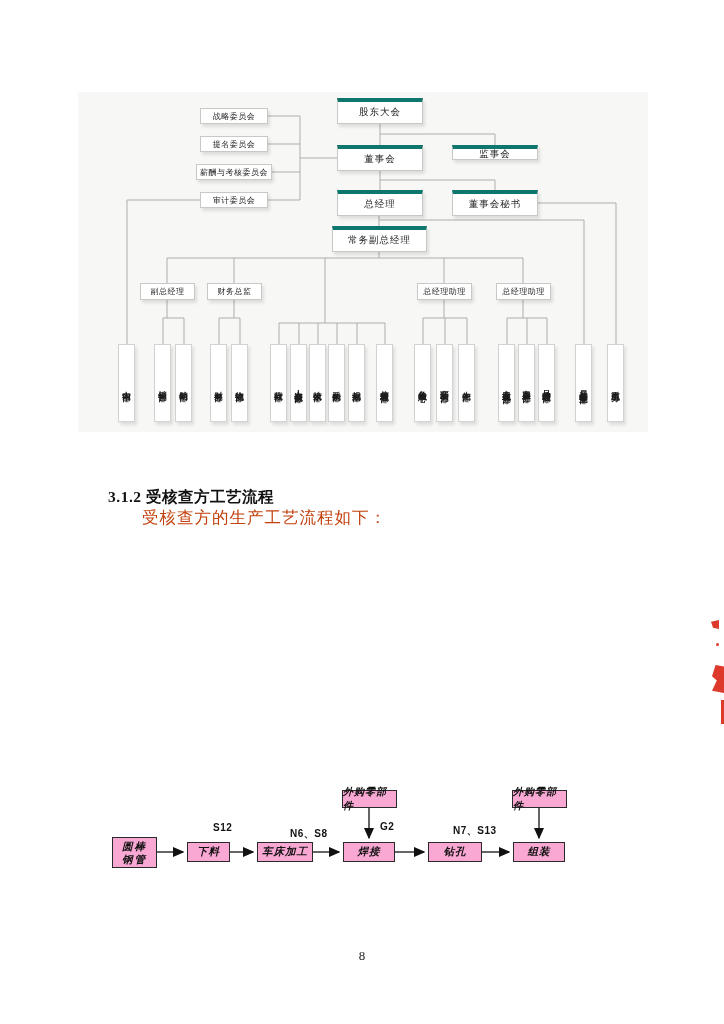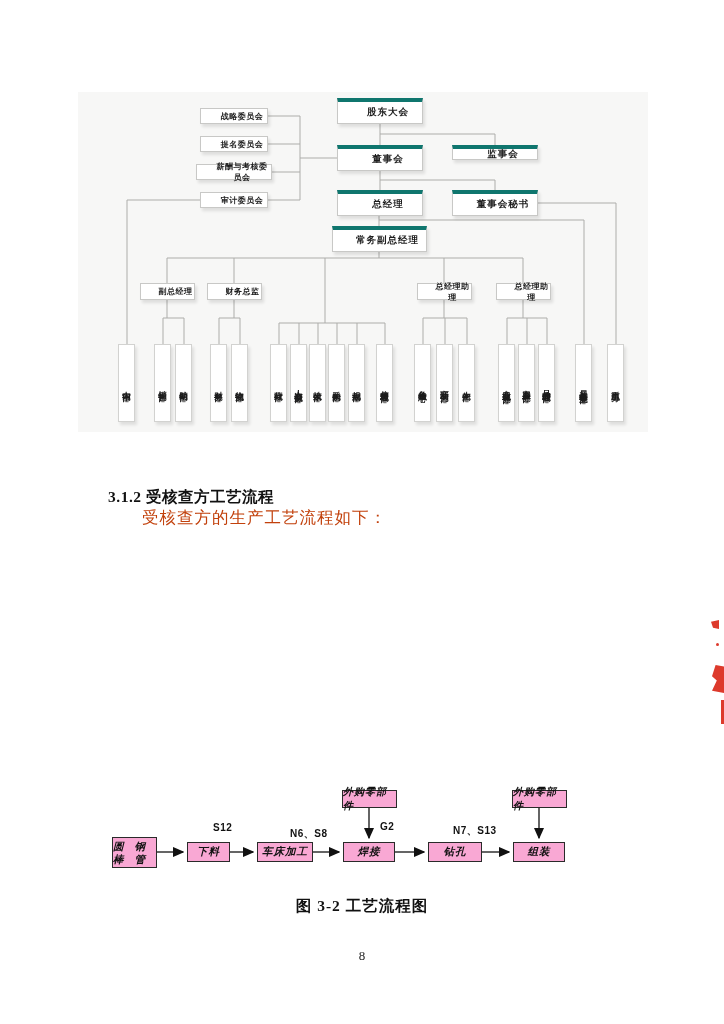--- a/index.html
+++ b/index.html
@@ -13,21 +13,21 @@
   .orgchart {
     position:absolute; left:78px; top:92px; width:570px; height:340px;
     background:#f7f7f6;
     font-family:"Liberation Sans","DejaVu Sans",sans-serif;
   }
   .orgchart svg { position:absolute; left:0; top:0; }
   .nbox {
     position:absolute; background:#fff; border:1px solid #c8c8c6;
     box-shadow:2px 3px 3px rgba(0,0,0,.10);
     display:flex; align-items:center; justify-content:center;
-    font-weight:bold; color:#1c1c1c; text-align:center;padding-left:16px;
+    font-weight:normal; color:#1c1c1c; text-align:center;
   }
   .topbar { border-top:4px solid #0f766e; font-size:9.5px; letter-spacing:1px; }
   .cbox  { font-size:8px; letter-spacing:.5px; }
   .mbox  { font-size:8px; letter-spacing:.5px; }
   .dept {
     position:absolute; top:252px; width:17px; height:78px;
     background:#fff; border:1px solid #d2d2d0;
     box-shadow:2px 3px 3px rgba(0,0,0,.10);
     writing-mode:vertical-rl; text-orientation:upright;
     font-size:8.5px; font-weight:bold; color:#1c1c1c;
@@ -55,21 +55,21 @@
   
   .flowchart {
     position:absolute; left:80px; top:782px; width:560px; height:100px;
     font-family:"Liberation Sans","DejaVu Sans",sans-serif;
   }
   .fbox {
     position:absolute; background:#f9a8d4; border:1.5px solid #2a2a2a;
     display:flex; align-items:center; justify-content:center;
     font-weight:bold; font-size:10.5px; color:#111; letter-spacing:1px;font-style:italic;
   }
-  .fbox.src { flex-direction:row; line-height:13px; letter-spacing:2px; }
+  .fbox.src { flex-direction:column; line-height:13px; letter-spacing:2px; }
   .flabel {
     position:absolute; font-weight:bold; font-size:10px; color:#111; letter-spacing:.5px;
   }
   .flowchart svg { position:absolute; left:0; top:0; }
 
   .page-number {
     position:absolute; left:0; right:0; top:948px; text-align:center;
     font-size:13px; color:#222;
   }
 
@@ -224,21 +224,20 @@
 
     <div class="fbox" style="left:262px;top:8px;width:55px;height:18px;font-size:10px">外购零部件</div>
     <div class="fbox" style="left:432px;top:8px;width:55px;height:18px;font-size:10px">外购零部件</div>
 
     <div class="flabel" style="left:133px;top:40px">S12</div>
     <div class="flabel" style="left:210px;top:45px">N6、S8</div>
     <div class="flabel" style="left:300px;top:39px">G2</div>
     <div class="flabel" style="left:373px;top:42px">N7、S13</div>
   </div>
 
-  <div class="fig-caption" style="top:896px">图 3-2  工艺流程图</div>
 
   <div class="page-number">8</div>
 
   <div class="redmark m1"></div>
   <div class="redmark m2"></div>
   <div class="redmark m3"></div>
   <div class="redmark m4"></div>
 
 </div>
 

